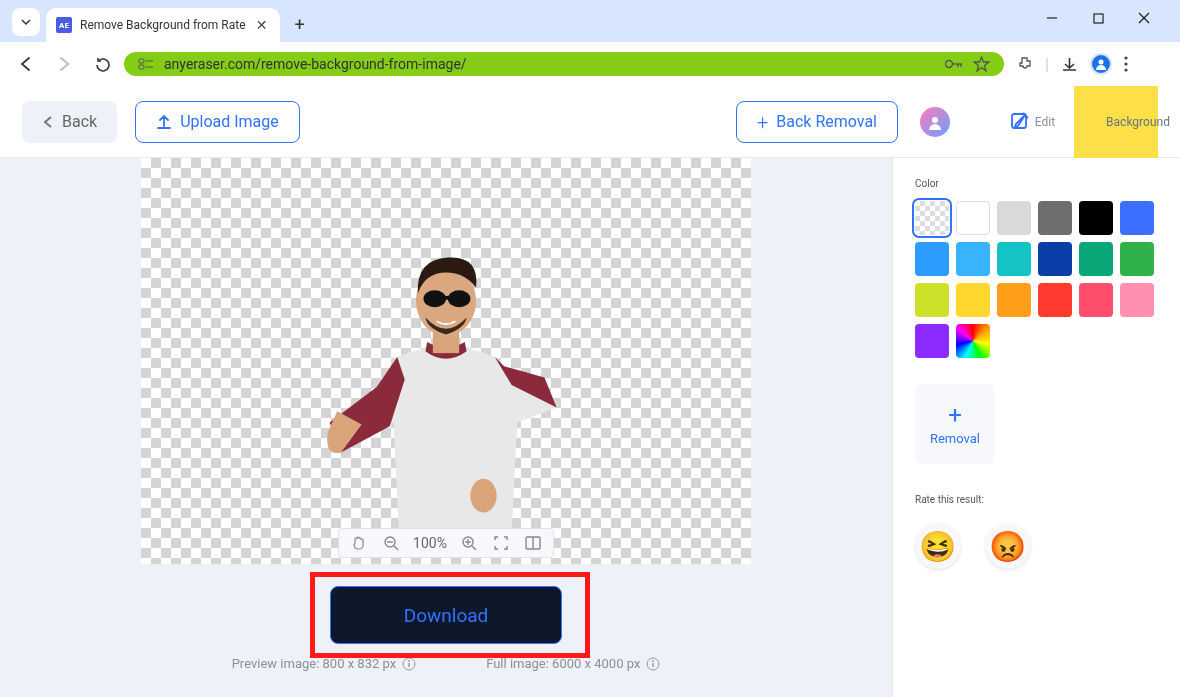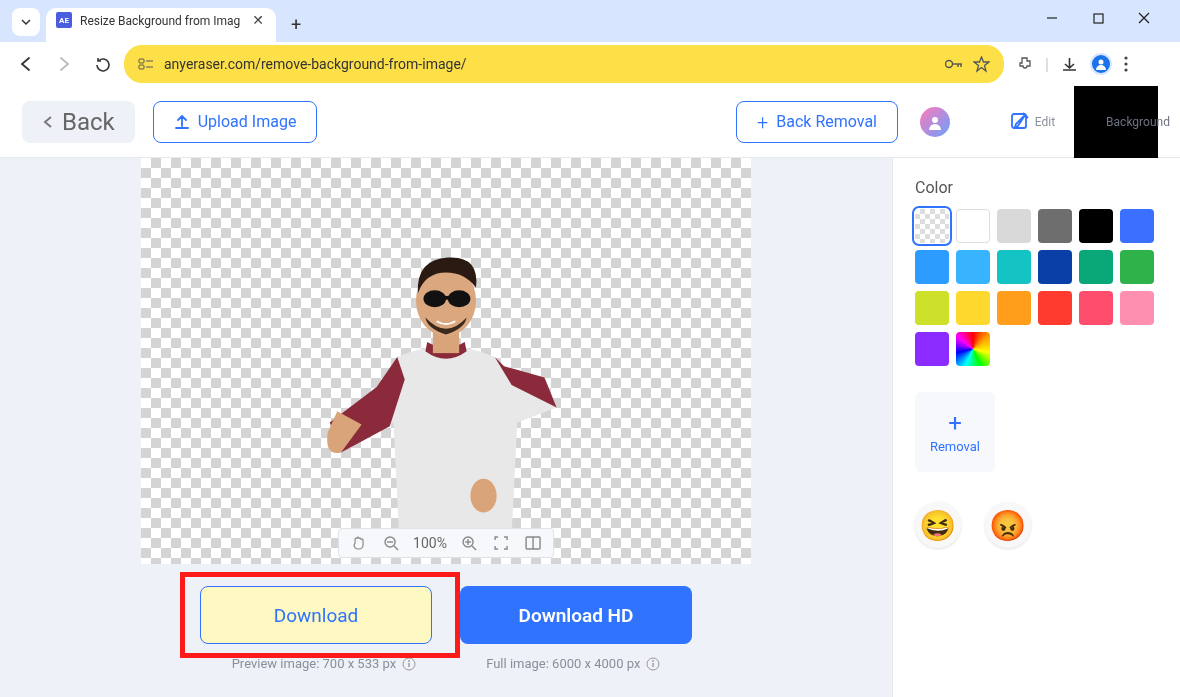--- a/index.html
+++ b/index.html
@@ -1,73 +1,73 @@
 <!DOCTYPE html>
 <html><head>
 <meta charset="utf-8">
 <style>
 * { margin: 0; padding: 0; box-sizing: border-box; font-family: -apple-system, BlinkMacSystemFont, "Segoe UI", Roboto, Arial, sans-serif; }
 body { width: 1180px; height: 697px; background: #d8e5ff; overflow: hidden; }
 
 
 .browser-top { height: 42px; display: flex; align-items: flex-end; padding: 0 8px; }
 .tab-dropdown { width: 28px; height: 28px; background: #fff; border-radius: 8px; display: flex; align-items: center; justify-content: center; margin: 0 6px 6px 4px; cursor: pointer; }
-.browser-tab { height: 34px; background: #fff; border-radius: 10px 10px 0 0; display: flex; align-items: flex-end; padding: 14px 10px; min-width: 230px; gap: 8px; }
+.browser-tab { height: 34px; background: #fff; border-radius: 10px 10px 0 0; display: flex; align-items: center; padding: 14px 10px; min-width: 230px; gap: 8px; }
 .tab-favicon { width: 16px; height: 16px; background: #4a5ce0; border-radius: 2px; display:flex; align-items:center; justify-content:center; color:#fff; font-size:8px; font-weight:bold;}
 .tab-title { font-size: 12px; color: #333; flex: 1; white-space: nowrap; overflow: hidden; }
 .tab-close { width: 16px; height: 16px; display: flex; align-items: center; justify-content: center; color: #444; cursor: pointer; font-size: 14px;}
 .new-tab { width: 28px; height: 28px; display: flex; align-items: center; justify-content: center; color: #333; cursor: pointer; margin-left: 6px; margin-bottom: 4px; font-size: 18px;}
 .window-controls { margin-left: auto; display: flex; gap: 18px; padding-right: 14px; padding-bottom: 10px; }
 .window-controls span { width: 28px; height: 28px; display: flex; align-items: center; justify-content: center; cursor: pointer; color: #222; }
 
 .addr-bar { height: 44px; background: #fff; display: flex; align-items: center; padding: 0 10px; gap: 6px; }
 .nav-btn { width: 32px; height: 32px; display: flex; align-items: center; justify-content: center; color: #444; cursor: pointer; border-radius: 50%; }
 .nav-btn.disabled { color: #bbb; }
-.url-box { flex: 1; height: 38px; background: #fde047; border-radius: 18px; display: flex; align-items: center; padding: 0 14px; gap: 10px; color: #333; font-size: 14px; max-width: 880px;}
+.url-box { flex: 1; height: 24px; background: #84cc16; border-radius: 18px; display: flex; align-items: center; padding: 0 14px; gap: 10px; color: #333; font-size: 14px; max-width: 880px;}
 .url-icons-right { margin-left: auto; display: flex; gap: 10px; align-items: center;}
 .addr-right { display: flex; align-items: center; gap: 12px; padding: 0 6px; }
 .profile-dot { width: 22px; height: 22px; border-radius: 50%; background: #1a73e8; display:flex; align-items:center; justify-content:center; border: 2px solid #d8e5ff;}
 
 
 .app { height: 611px; background: #eef1f7; display: flex; flex-direction: column; }
 .app-header { height: 72px; background: #fff; display: flex; align-items: center; padding: 0 22px; border-bottom: 1px solid #e6e8ee; }
 .btn { height: 42px; border-radius: 8px; display: inline-flex; align-items: center; justify-content: center; padding: 0 20px; font-size: 16px; cursor: pointer; gap: 8px; }
-.btn-back { background: #eef1f7; color: #666; font-size: 24px; margin-right: 18px; }
+.btn-back { background: #eef1f7; color: #666; font-size: 16px; margin-right: 18px; }
 .btn-outline { border: 1.5px solid #2f73ff; color: #2f73ff; background: #fff; }
 .hdr-spacer { flex: 1; }
 .avatar-circle { width: 30px; height: 30px; border-radius: 50%; background: linear-gradient(135deg,#ff7ab8,#6aa0ff); margin-left: 22px; display:flex; align-items:center; justify-content:center;}
 .tool-tab { width: 84px; height: 72px; display: flex; flex-direction: row; align-items: center; justify-content: center; gap: 4px; color: #8a8f9a; font-size: 12px; cursor: pointer; }
-.tool-tab.active { background: #000000; color: #6b7280; gap: 44px; }
+.tool-tab.active { background: #fde047; color: #6b7280; gap: 44px; }
 .tool-tab svg { stroke: #2f73ff; }
 
 .app-body { flex: 1; display: flex; }
 .canvas-area { flex: 1; display: flex; flex-direction: column; align-items: center; position: relative; }
 .checker-canvas { width: 610px; height: 406px; margin-top: 0; position: relative; background-color: #fff; background-image:
   linear-gradient(45deg,#d4d4d4 25%,transparent 25%),
   linear-gradient(-45deg,#d4d4d4 25%,transparent 25%),
   linear-gradient(45deg,transparent 75%,#d4d4d4 75%),
   linear-gradient(-45deg,transparent 75%,#d4d4d4 75%);
   background-size: 20px 20px;
   background-position: 0 0,0 10px,10px -10px,-10px 0;
   overflow: hidden;
 }
 .subject-tee { position:absolute; left:50%; top:56%; transform:translate(-50%,-50%); width:260px; height:300px; }
 .zoom-toolbar { position: absolute; bottom: 6px; left: 50%; transform: translateX(-50%); height: 30px; background: #f7f8fb; border: 1px solid #e0e2e8; border-radius: 4px; display: flex; align-items: center; gap: 12px; padding: 0 10px; color: #666; font-size: 14px;}
 .zoom-toolbar .zb { width: 20px; height:20px; display:flex; align-items:center; justify-content:center; cursor:pointer; }
 
 .download-row { display: flex; gap: 28px; margin-top: 22px; position: relative; }
 .dl-btn { width: 232px; height: 58px; border-radius: 8px; display: flex; align-items: center; justify-content: center; font-size: 19px; cursor: pointer; }
-.dl-plain { background: #fef9c3; border: 1.5px solid #2f73ff; color: #2f73ff; }
+.dl-plain { background: #0f172a; border: 1.5px solid #2f73ff; color: #2f73ff; }
 .dl-hd { background: #2f73ff; color: #fff; font-weight: 600; }
 .red-highlight { position: absolute; border: 5px solid #ff1a1a; left: -20px; top: -14px; width: 280px; height: 86px; pointer-events: none; }
 .size-row { display: flex; gap: 70px; margin-top: 12px; color: #8a8f9a; font-size: 13px; }
 .size-row span { display: inline-flex; align-items: center; gap: 6px;}
 
 .side-panel { width: 288px; background: #fff; border-left: 1px solid #e6e8ee; padding: 20px 22px; overflow-y: auto; }
-.panel-title { font-size: 16px; color: #555; margin-bottom: 12px; }
+.panel-title { font-size: 10px; color: #555; margin-bottom: 12px; }
 .swatch-grid { display: grid; grid-template-columns: repeat(6, 34px); gap: 7px; margin-bottom: 26px; }
 .swatch { width: 34px; height: 34px; border-radius: 4px; cursor: pointer; }
 .swatch.transparent { background-image:
   linear-gradient(45deg,#ddd 25%,transparent 25%),
   linear-gradient(-45deg,#ddd 25%,transparent 25%),
   linear-gradient(45deg,transparent 75%,#ddd 75%),
   linear-gradient(-45deg,transparent 75%,#ddd 75%);
   background-size: 10px 10px; background-position: 0 0,0 5px,5px -5px,-5px 0;
   outline: 2px solid #2f73ff; outline-offset: 1px;
 }
@@ -82,21 +82,21 @@
 <body>
 
 <div class="browser-top">
   <div class="tab-dropdown">
     <svg width="12" height="12" viewBox="0 0 12 12">
         <path d="M2 4 L6 8 L10 4" stroke="#333" stroke-width="1.5" fill="none"></path>
       </svg>
   </div>
   <div class="browser-tab">
     <div class="tab-favicon">AE</div>
-    <div class="tab-title">Resize Background from Imag</div>
+    <div class="tab-title">Remove Background from Rate</div>
     <div class="tab-close">✕</div>
   </div>
   <div class="new-tab">+</div>
   <div class="window-controls">
     <span>
         <svg width="12" height="12">
           <line x1="1" y1="6" x2="11" y2="6" stroke="#222" stroke-width="1.2"></line>
         </svg>
       </span>
     <span>
@@ -283,28 +283,25 @@
               </svg>
           </span>
         </div>
       </div>
 
       <div class="download-row">
         <div class="red-highlight"></div>
         <div class="dl-btn dl-plain">
           <span>Download</span>
         </div>
-        <div class="dl-btn dl-hd">
-          <span>Download HD</span>
-        </div>
       </div>
 
       <div class="size-row">
         <span>
-            <span>Preview image: 700 x 533 px</span>
+            <span>Preview image: 800 x 832 px</span>
           <svg width="14" height="14" viewBox="0 0 14 14">
               <circle cx="7" cy="7" r="6" stroke="#999" fill="none"></circle>
               <line x1="7" y1="6" x2="7" y2="10" stroke="#999" stroke-width="1.4"></line>
               <circle cx="7" cy="4" r="0.9" fill="#999"></circle>
             </svg>
         </span>
         <span>
             <span>Full image: 6000 x 4000 px</span>
           <svg width="14" height="14" viewBox="0 0 14 14">
               <circle cx="7" cy="7" r="6" stroke="#999" fill="none"></circle>
@@ -338,19 +335,20 @@
           <div class="swatch" style="background: rgb(255, 143, 177);"></div>
           <div class="swatch" style="background: rgb(139, 43, 255);"></div>
           <div class="swatch rainbow"></div>
         </div>
 
       <div class="upload-box">
         <span class="plus">+</span>
         <span>Removal</span>
       </div>
 
+      <div class="panel-title">Rate this result:</div>
       <div class="rate-faces">
         <div class="face">😆</div>
         <div class="face">😡</div>
       </div>
     </div>
   </div>
 </div>
 
 </body></html>

